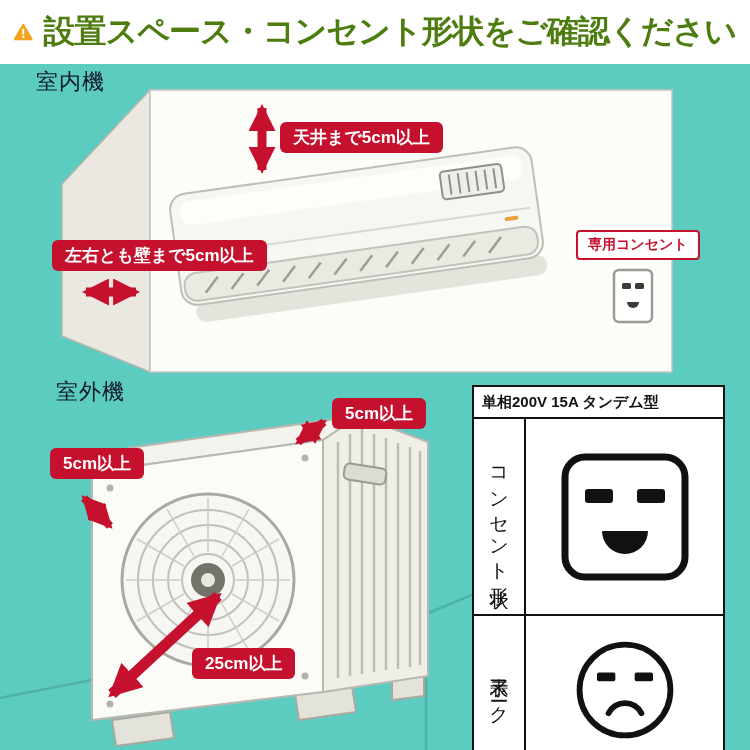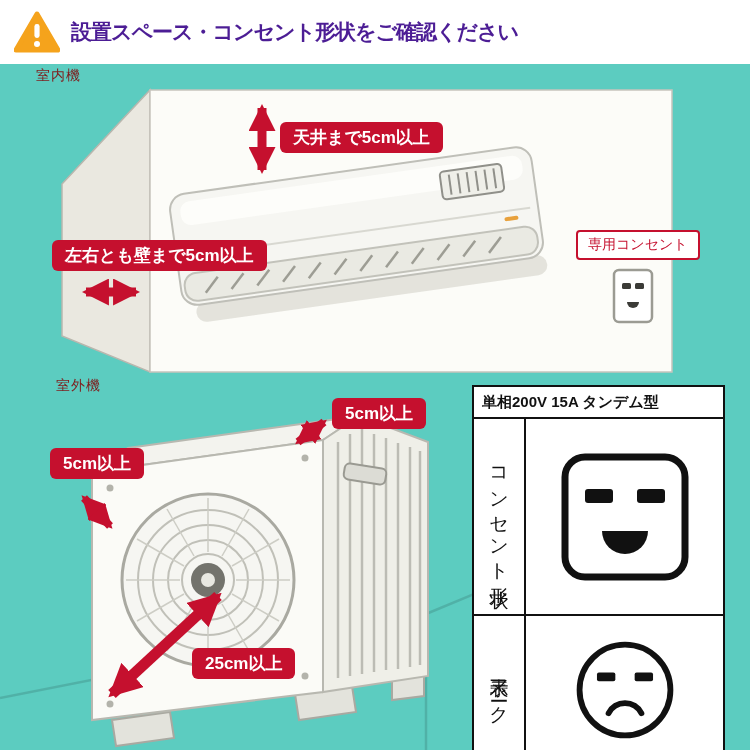--- a/index.html
+++ b/index.html
@@ -2,31 +2,31 @@
 <html><head>
 <meta charset="utf-8">
 <style>
   * { margin:0; padding:0; box-sizing:border-box; }
   html,body { width:750px; height:750px; }
   body { font-family:"Liberation Sans","DejaVu Sans",sans-serif; }
   .stage { position:relative; width:750px; height:750px; background:#5cccc0; overflow:hidden; }
 
   .header { position:absolute; top:0; left:0; width:750px; height:64px; background:#ffffff;
             display:flex; align-items:center; gap:11px; padding:0 14px; }
-  .header-title { font-size:21px; font-weight:800; color:#4c1d95; letter-spacing:-1px; white-space:nowrap; }
-
-  .section-label { position:absolute; color:#7f1d1d; font-size:14px; letter-spacing:1px; }
+  .header-title { font-size:32px; font-weight:800; color:#4d7c0f; letter-spacing:-1px; white-space:nowrap; }
+
+  .section-label { position:absolute; color:#0f172a; font-size:22px; letter-spacing:1px; }
 
   .scene { position:absolute; left:0; display:block; }
 
   .pill { position:absolute; background:#c5102e; color:#ffffff; font-weight:700; font-size:17px;
           padding:5px 13px; border-radius:6px; white-space:nowrap; line-height:1.25; }
 
   .outlet-callout { position:absolute; background:#ffffff; border:2px solid #c5102e; color:#c5102e;
-                    font-weight:400; font-size:14px; padding:4px 10px; border-radius:4px; white-space:nowrap; }
+                    font-weight:700; font-size:14px; padding:4px 10px; border-radius:4px; white-space:nowrap; }
 
   .spec-panel { position:absolute; left:472px; top:385px; width:253px; height:381px; background:#ffffff;
                 border:2px solid #111111; display:flex; flex-direction:column; }
   .spec-title { font-size:15px; font-weight:700; color:#111111; padding:6px 8px 5px; border-bottom:2px solid #111111;
                 white-space:nowrap; }
   .spec-row { display:flex; min-height:0; }
   .spec-row-1 { flex:1.32; }
   .spec-row-2 { flex:1; border-top:2px solid #111111; }
   .spec-label { width:52px; border-right:2px solid #111111; display:flex; align-items:center; justify-content:center;
                 writing-mode:vertical-rl; text-orientation:mixed; font-size:19px; font-weight:500;

